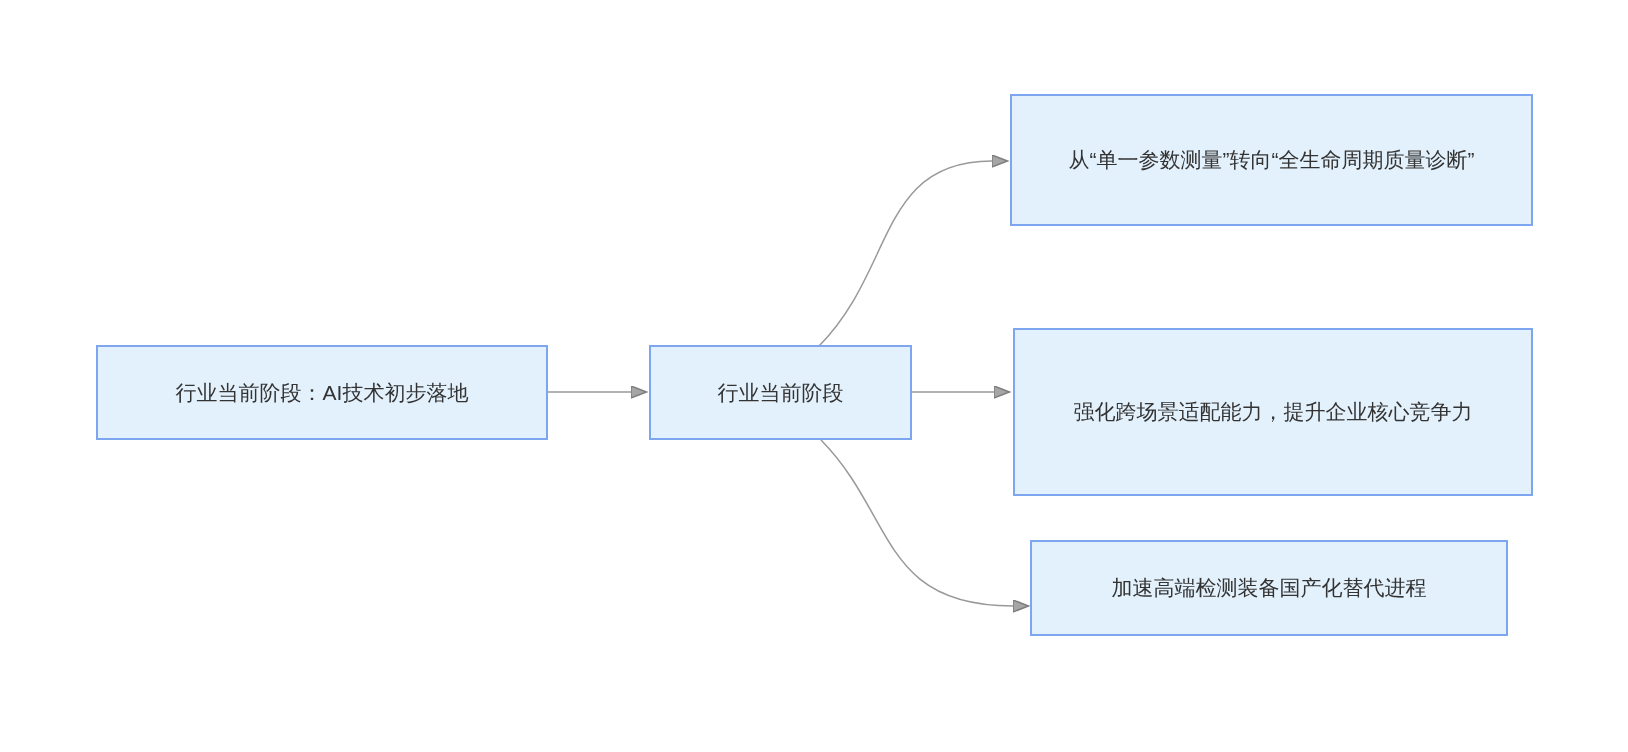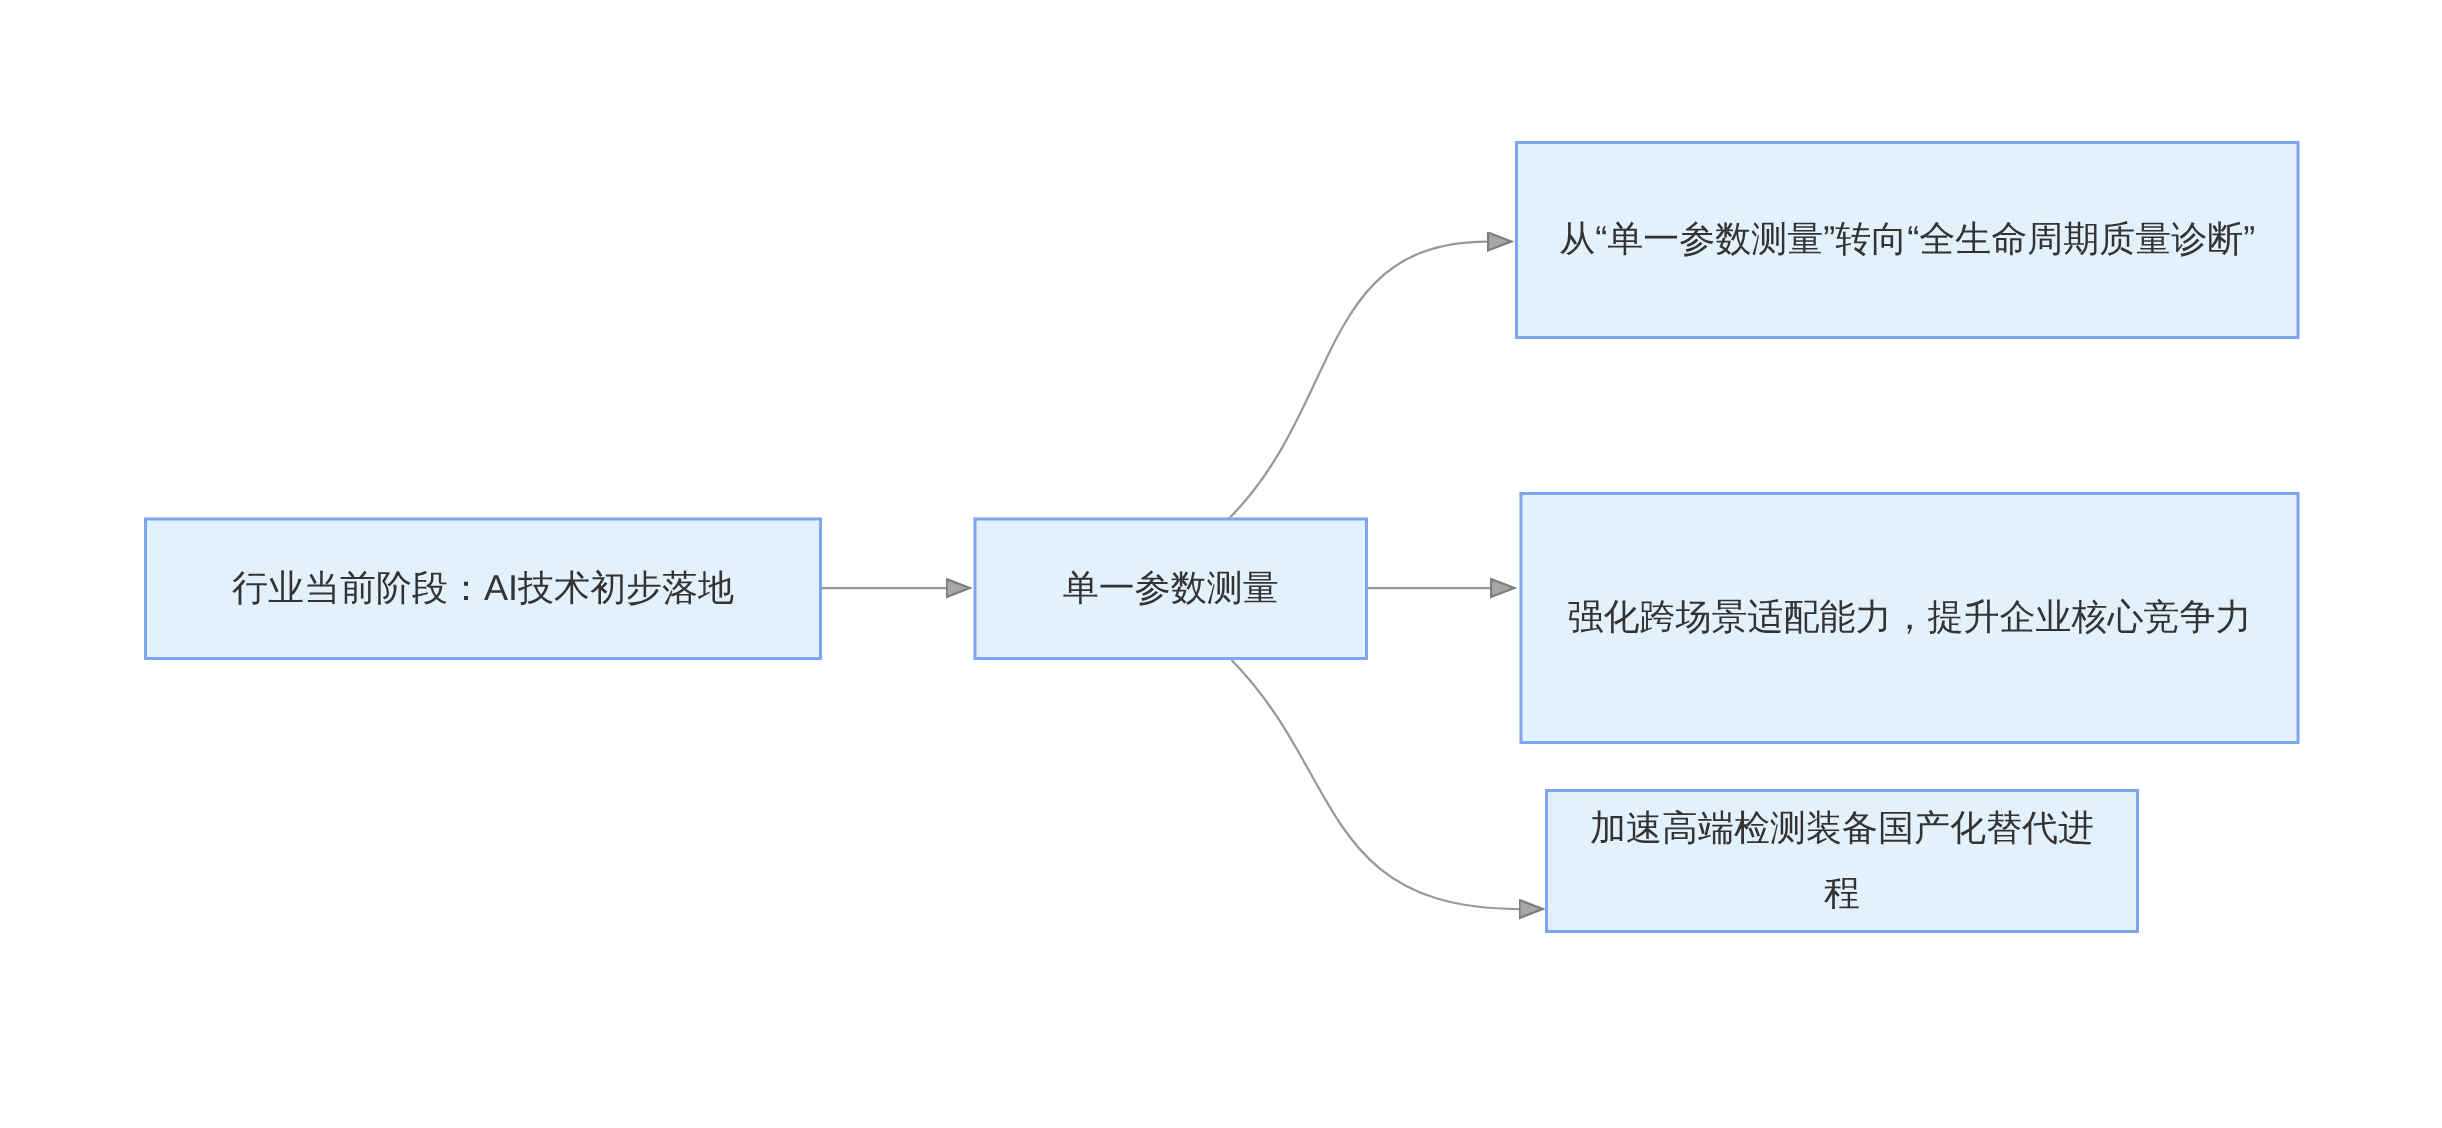--- a/index.html
+++ b/index.html
@@ -28,21 +28,21 @@
   .node {
     position: absolute;
     box-sizing: border-box;
     display: flex;
     align-items: center;
     justify-content: center;
     text-align: center;
     background: var(--node-fill, #e3f1fc);
     border: 2px solid var(--node-border, #7ea6f0);
     color: var(--text-color, #333333);
-    font-size: 24px;
+    font-size: 21px;
     line-height: 1.8;
     padding: 0 26px;
   }
   .node-label {
     display: block;
   }
 </style>
 </head>
 <body>
 
@@ -58,25 +58,25 @@
         <path d="M 819 346 C 895 270 878 161 992 161" fill="none" stroke="#999999" stroke-width="1.5" marker-end="url(#arrowhead)"></path>
         <path d="M 912 392 L 994 392" fill="none" stroke="#999999" stroke-width="1.5" marker-end="url(#arrowhead)"></path>
         <path d="M 821 440 C 895 515 880 606 1013 606" fill="none" stroke="#999999" stroke-width="1.5" marker-end="url(#arrowhead)"></path>
       </g>
   </svg>
   <div id="nodes">
       <div class="node" style="left: 96px; top: 345px; width: 452px; height: 95px; text-align: center;">
     <span class="node-label">行业当前阶段：AI技术初步落地</span>
   </div>
       <div class="node" style="left: 649px; top: 345px; width: 263px; height: 95px;">
-    <span class="node-label">单一参数测量</span>
+    <span class="node-label">行业当前阶段</span>
   </div>
       <div class="node" style="left: 1010px; top: 94px; width: 523px; height: 132px;">
     <span class="node-label">从“单一参数测量”转向“全生命周期质量诊断”</span>
   </div>
       <div class="node" style="left: 1013px; top: 328px; width: 520px; height: 168px;">
     <span class="node-label">强化跨场景适配能力，提升企业核心竞争力</span>
   </div>
-      <div class="node" style="left: 1030px; top: 526px; width: 396px; height: 96px;">
+      <div class="node" style="left: 1030px; top: 540px; width: 478px; height: 96px;">
     <span class="node-label">加速高端检测装备国产化替代进程</span>
   </div>
     </div>
 </div>
 
 </body></html>

